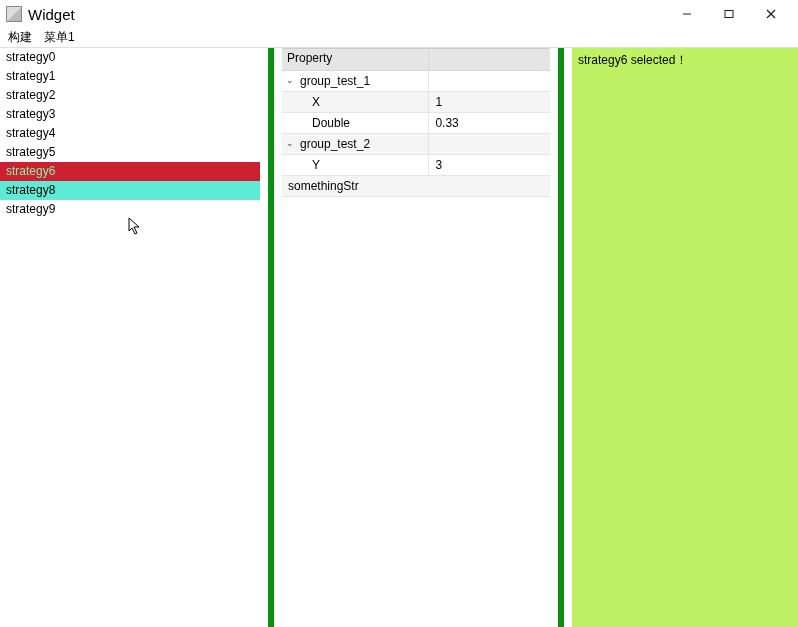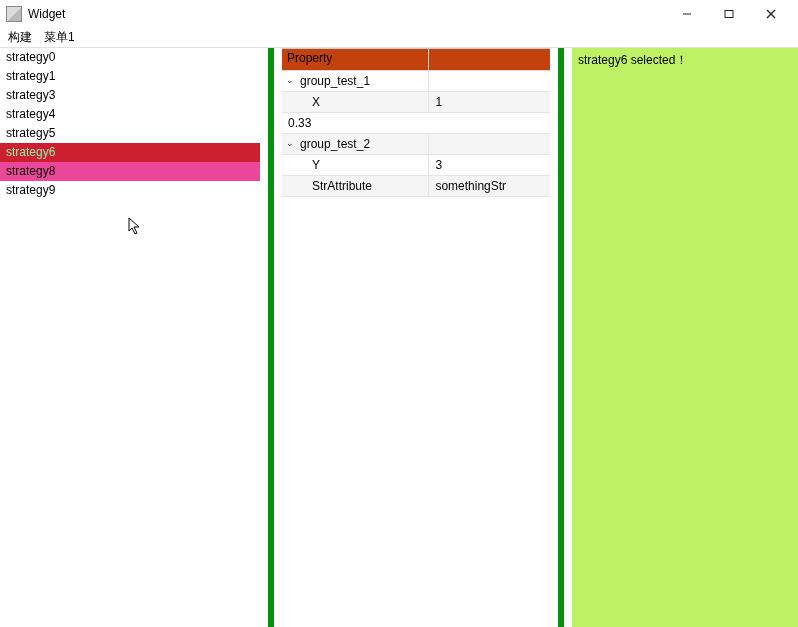--- a/index.html
+++ b/index.html
@@ -19,21 +19,21 @@
       padding: 0 6px;
       background: #fff;
     }
     .titlebar-icon {
       width: 16px; height: 16px;
       margin-right: 6px;
       display: inline-block;
       border: 1px solid #888;
       background: linear-gradient(135deg, #ddd 0 50%, #bbb 50% 100%);
     }
-    .titlebar-title { flex: 0 0 auto; font-size: 12px; }
+    .titlebar-title { flex: 0 0 auto; font-size: 15px; }
     .titlebar-spacer { flex: 1; }
     .win-controls { display: flex; gap: 0; }
     .win-btn {
       width: 42px; height: 26px;
       display: flex; align-items: center; justify-content: center;
       font-family: "Segoe UI Symbol", sans-serif;
       font-size: 11px;
       color: #222;
       background: transparent;
       border: none;
@@ -86,28 +86,28 @@
       height: 19px;
       line-height: 17px;
       cursor: default;
       white-space: nowrap;
     }
     .list-item.selected {
       background: #cc1f2f;
       color: #86efac;
     }
     .list-item.hover {
-      background: #ec4899;
+      background: #5eead4;
     }
     
     .tree-header {
       display: flex;
       height: 22px;
       border-bottom: 1px solid #d8d8d8;
-      background: #c2410c;
+      background: #e5e5e5;
     }
     .th-prop {
       width: 55%;
       padding: 2px 5px;
       border-right: 1px solid #d8d8d8;
     }
     .th-val {
       width: 45%;
       padding: 2px 5px;
     }
@@ -182,20 +182,21 @@
 <div class="menubar">
   <div class="menu-item">构建</div>
   <div class="menu-item">菜单1</div>
 </div>
 
 <div class="content">
 
   <div class="panel-left" id="strategy-list">
       <div class="list-item">strategy0</div>
       <div class="list-item">strategy1</div>
+      <div class="list-item">strategy2</div>
       <div class="list-item">strategy3</div>
       <div class="list-item">strategy4</div>
       <div class="list-item">strategy5</div>
       <div class="list-item selected">strategy6</div>
       <div class="list-item hover">strategy8</div>
       <div class="list-item">strategy9</div>
     </div>
 
   <div class="splitter"></div>
 
@@ -213,43 +214,43 @@
         </div>
         <div class="tree-row alt">
           <div class="cell-prop indent1">
             <span>X</span>
           </div>
           <div class="cell-val">
             <span>1</span>
           </div>
         </div>
         <div class="tree-row">
+          <div class="cell-prop indent1">
+            <span>Double</span>
+          </div>
           <div class="cell-val">
             <span>0.33</span>
           </div>
         </div>
         <div class="tree-row alt">
           <div class="cell-prop">
             <span class="arrow">⌄</span>
             <span>group_test_2</span>
           </div>
           <div class="cell-val"></div>
         </div>
         <div class="tree-row">
           <div class="cell-prop indent1">
             <span>Y</span>
           </div>
           <div class="cell-val">
             <span>3</span>
           </div>
         </div>
         <div class="tree-row alt">
-          <div class="cell-prop indent1">
-            <span>StrAttribute</span>
-          </div>
           <div class="cell-val">
             <span>somethingStr</span>
           </div>
         </div>
       </div>
   </div>
 
   <div class="splitter"></div>
 
   <div class="panel-right">

